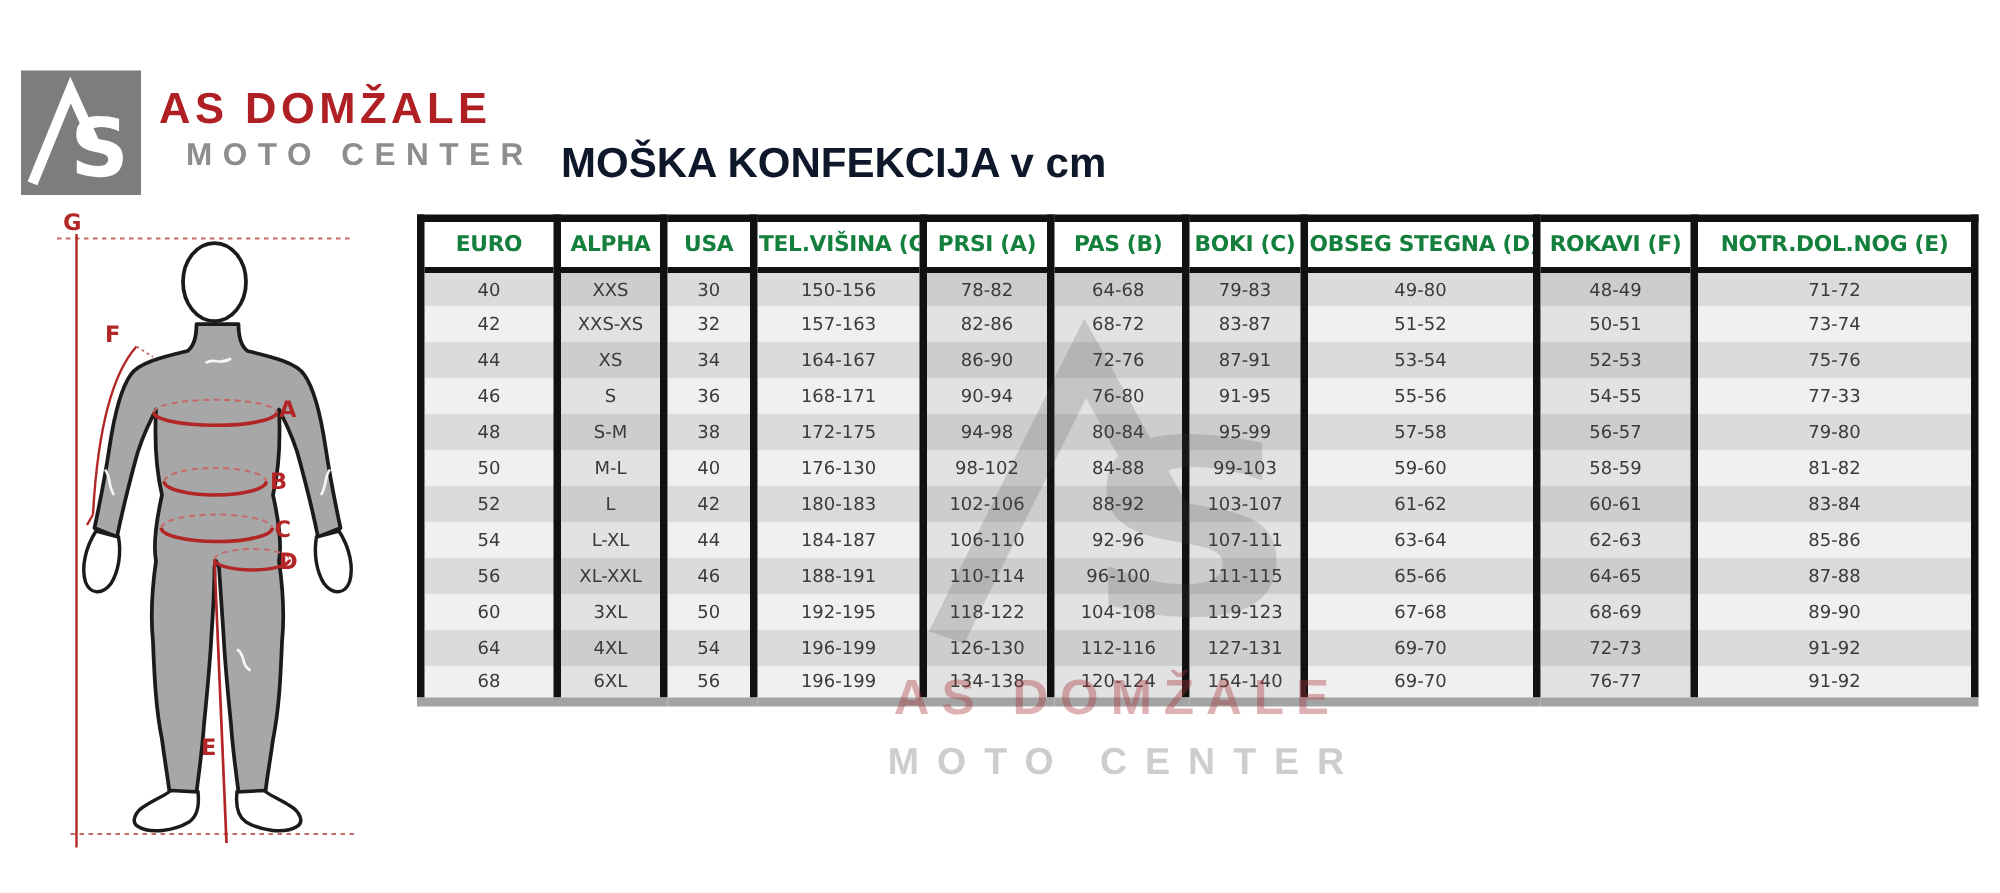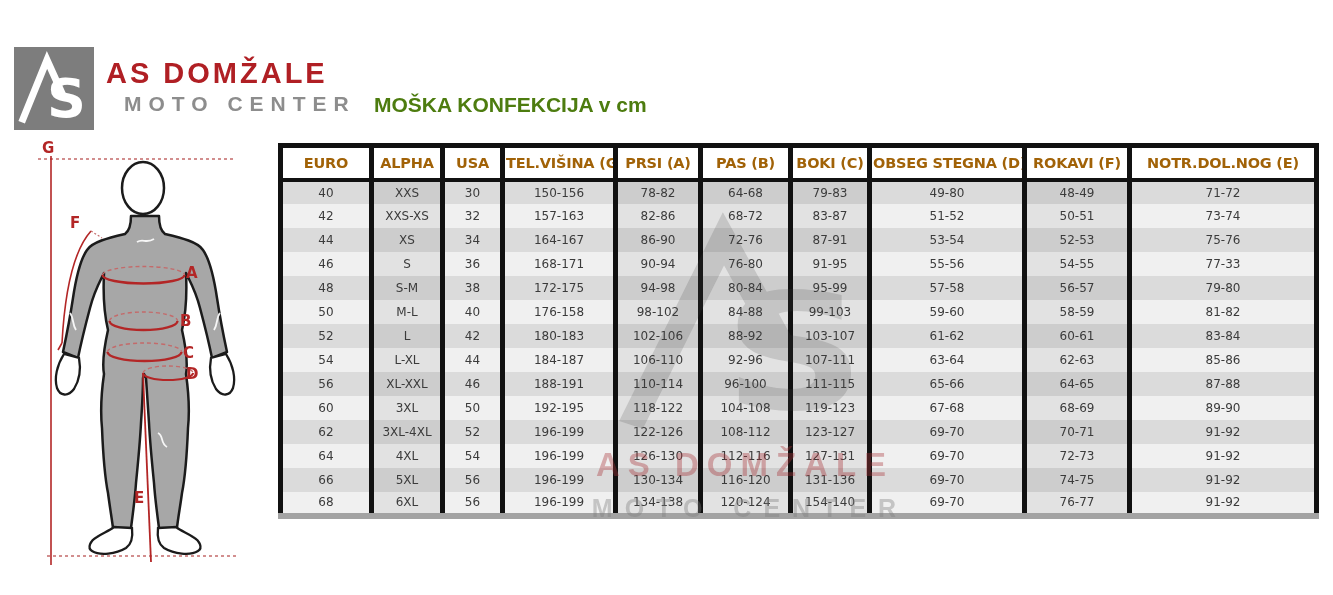--- a/index.html
+++ b/index.html
@@ -24,36 +24,36 @@
   }
   .brand-sub {
     position: absolute; left: 124px; top: 92px;
     font-family: "Liberation Sans", sans-serif;
     font-weight: bold; font-size: 21px; letter-spacing: 7px; color: #8d8d8d;
     white-space: nowrap;
   }
   .page-title {
     position: absolute; left: 374px; top: 93px;
     font-family: "Liberation Sans", sans-serif;
-    font-weight: bold; font-size: 21px; color: #4d7c0f; white-space: nowrap;
+    font-weight: bold; font-size: 28px; color: #0f172a; white-space: nowrap;
   }
 
   
   .figure { position: absolute; left: 30px; top: 138px; width: 235px; height: 445px; }
   .figure .ann-label { font: bold 15px "DejaVu Sans", sans-serif; fill: #b32626; }
 
   
   table.size-table {
     position: absolute; left: 278px; top: 143px; width: 1036px;
     border-collapse: collapse; table-layout: fixed; background: #fff;
     z-index: 1;
   }
   table.size-table th {
     border: 5px solid #111111; border-bottom: 4px solid #111111;
-    height: 34px; background: #ffffff; color:#a16207;
+    height: 34px; background: #ffffff; color:#15803d;
     font: bold 14.5px "DejaVu Sans", sans-serif; letter-spacing: -0.2px;
     text-align: center; vertical-align: middle; white-space: nowrap; overflow: hidden;
     padding: 0 1px;
   }
   table.size-table td {
     border-left: 5px solid #111111; border-right: 5px solid #111111;
     height: 24px; text-align: center; vertical-align: middle;
     font: 12px "DejaVu Sans", sans-serif; color: #3b3b3b;
     overflow: hidden; white-space: nowrap;
   }
@@ -267,21 +267,21 @@
           <td class="shaded">80-84</td>
           <td class="shaded">95-99</td>
           <td>57-58</td>
           <td class="shaded">56-57</td>
           <td>79-80</td>
         </tr>
         <tr>
           <td>50</td>
           <td class="shaded">M-L</td>
           <td>40</td>
-          <td>176-158</td>
+          <td>176-130</td>
           <td class="shaded">98-102</td>
           <td class="shaded">84-88</td>
           <td class="shaded">99-103</td>
           <td>59-60</td>
           <td class="shaded">58-59</td>
           <td>81-82</td>
         </tr>
         <tr>
           <td>52</td>
           <td class="shaded">L</td>
@@ -324,56 +324,32 @@
           <td>50</td>
           <td>192-195</td>
           <td class="shaded">118-122</td>
           <td class="shaded">104-108</td>
           <td class="shaded">119-123</td>
           <td>67-68</td>
           <td class="shaded">68-69</td>
           <td>89-90</td>
         </tr>
         <tr>
-          <td>62</td>
-          <td class="shaded">3XL-4XL</td>
-          <td>52</td>
-          <td>196-199</td>
-          <td class="shaded">122-126</td>
-          <td class="shaded">108-112</td>
-          <td class="shaded">123-127</td>
-          <td>69-70</td>
-          <td class="shaded">70-71</td>
-          <td>91-92</td>
-        </tr>
-        <tr>
           <td>64</td>
           <td class="shaded">4XL</td>
           <td>54</td>
           <td>196-199</td>
           <td class="shaded">126-130</td>
           <td class="shaded">112-116</td>
           <td class="shaded">127-131</td>
           <td>69-70</td>
           <td class="shaded">72-73</td>
           <td>91-92</td>
         </tr>
         <tr>
-          <td>66</td>
-          <td class="shaded">5XL</td>
-          <td>56</td>
-          <td>196-199</td>
-          <td class="shaded">130-134</td>
-          <td class="shaded">116-120</td>
-          <td class="shaded">131-136</td>
-          <td>69-70</td>
-          <td class="shaded">74-75</td>
-          <td>91-92</td>
-        </tr>
-        <tr>
           <td>68</td>
           <td class="shaded">6XL</td>
           <td>56</td>
           <td>196-199</td>
           <td class="shaded">134-138</td>
           <td class="shaded">120-124</td>
           <td class="shaded">154-140</td>
           <td>69-70</td>
           <td class="shaded">76-77</td>
           <td>91-92</td>

